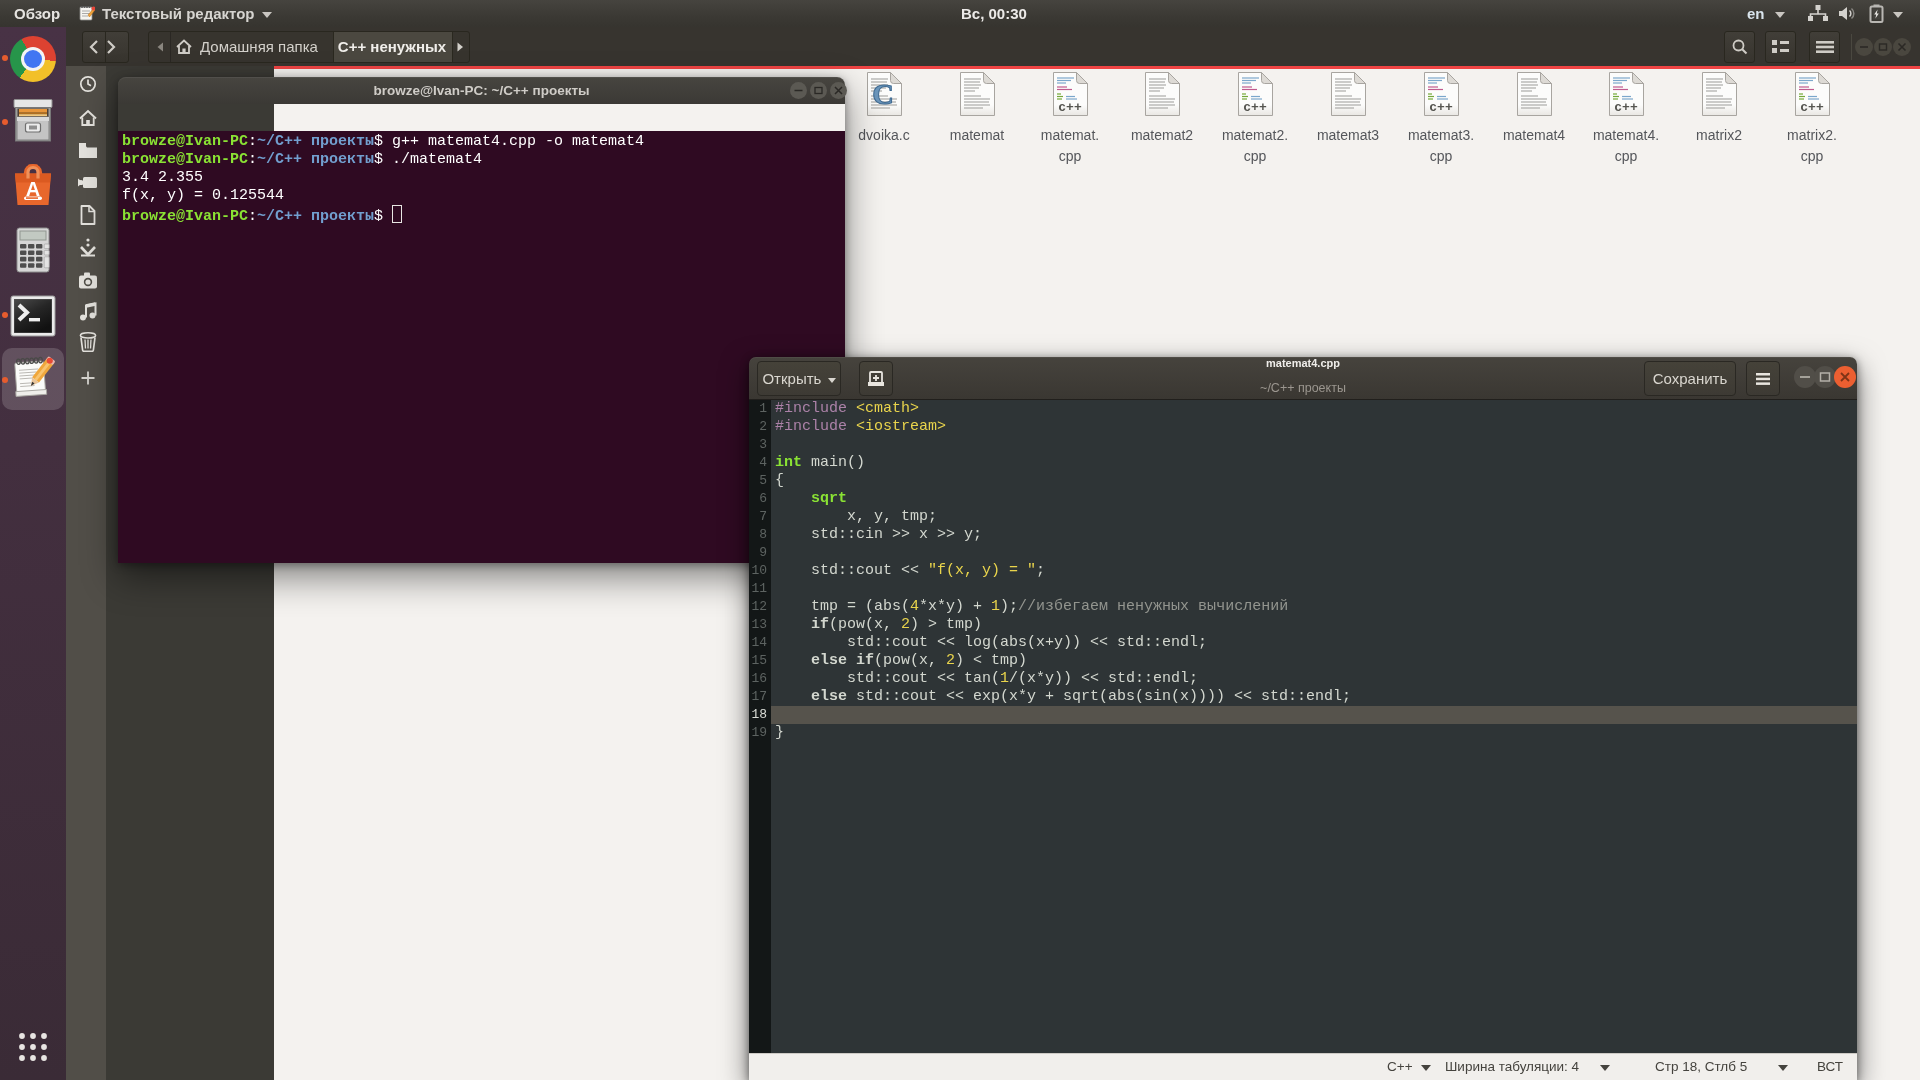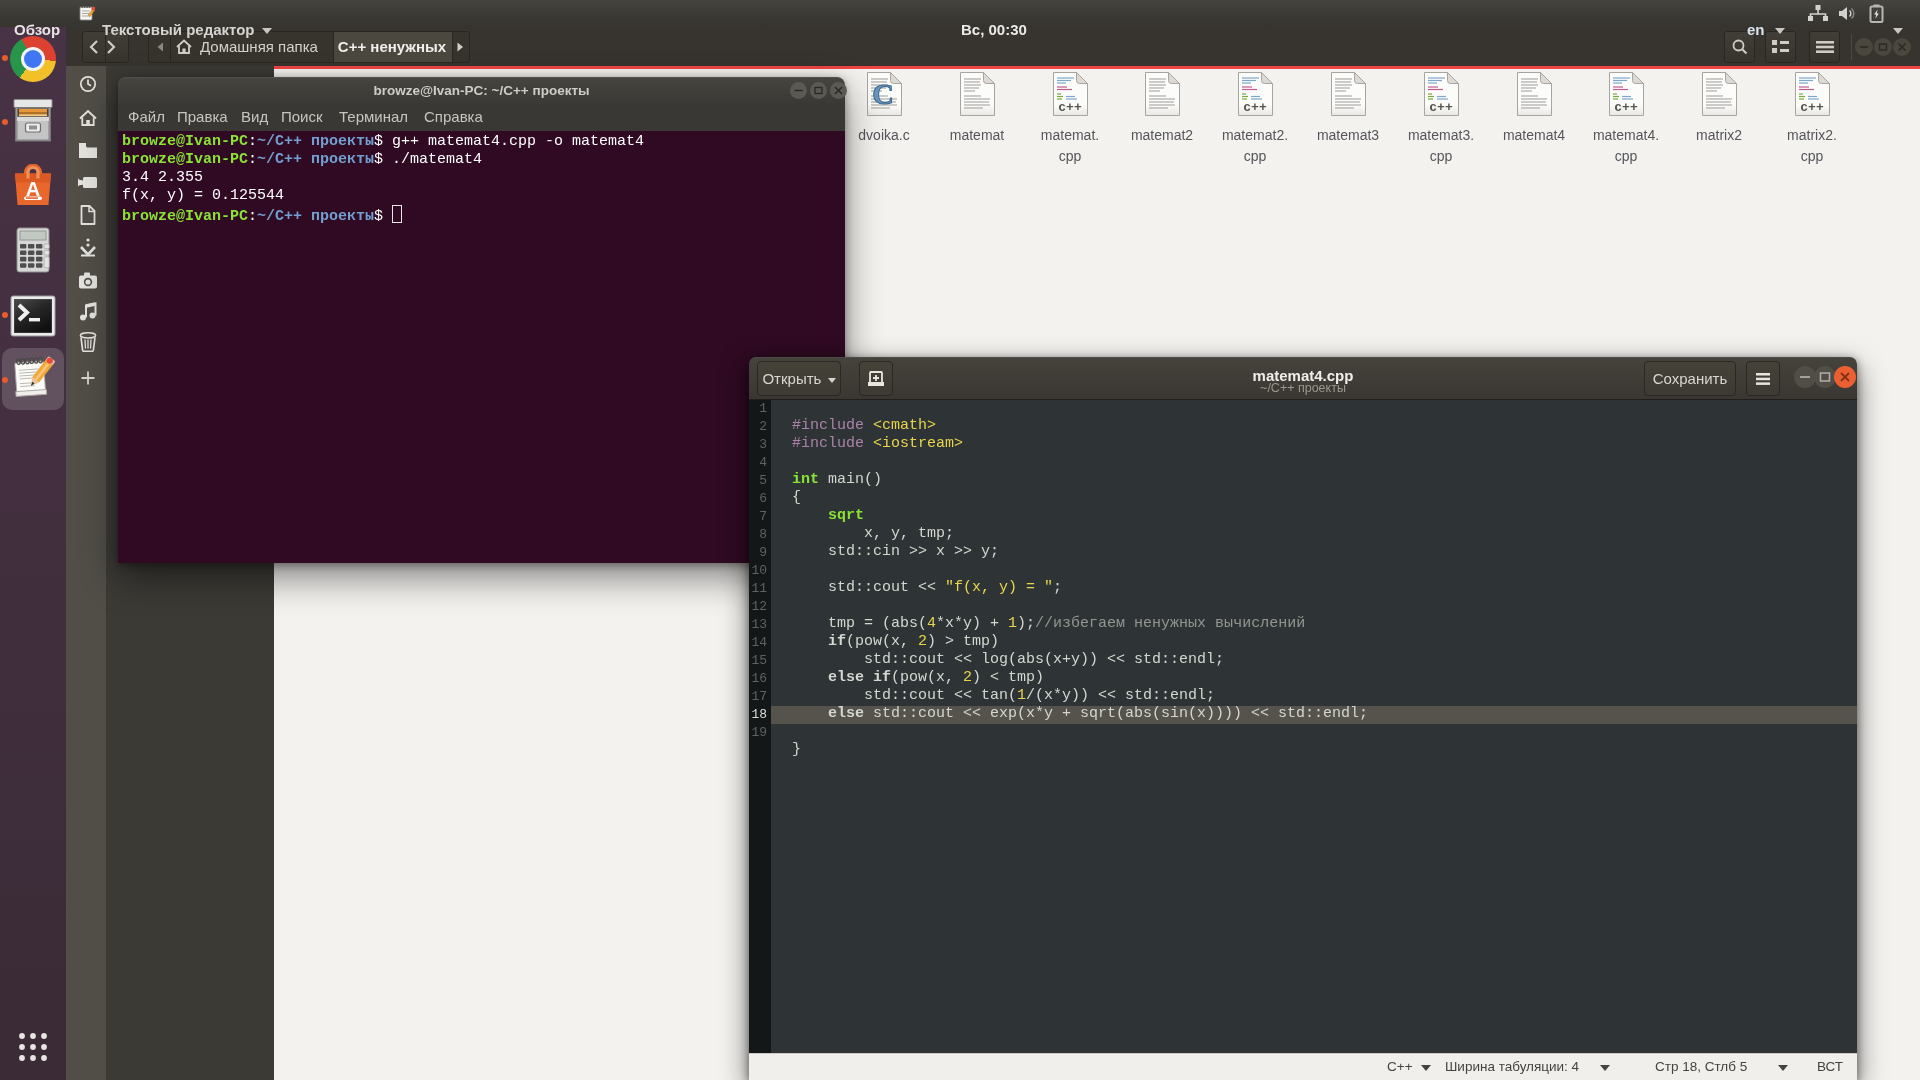--- a/index.html
+++ b/index.html
@@ -1,19 +1,19 @@
 <!DOCTYPE html>
 <html><head><meta charset="utf-8">
 <style>
 html,body{margin:0;padding:0}
 body{width:1920px;height:1080px;overflow:hidden;position:relative;background:#f4f2ef;font-family:"Liberation Sans",sans-serif;-webkit-font-smoothing:antialiased}
 .abs{position:absolute}
 
 #topbar{left:0;top:0;width:1920px;height:27px;background:linear-gradient(180deg,#46443f 0%,#3b3934 60%,#36342f 100%);color:#d8d6d2;font-size:15px;z-index:50}
-#topbar .item{position:absolute;top:16px;height:27px;line-height:27px;white-space:nowrap}
+#topbar .item{position:absolute;top:0;height:27px;line-height:27px;white-space:nowrap}
 
 #ftoolbar{left:0;top:27px;width:1920px;height:39px;background:#37342f;border-bottom:3px solid #ef4444;z-index:1}
 #sideA{left:66px;top:66px;width:40px;height:1014px;background:#514e48;z-index:1}
 #sideB{left:106px;top:66px;width:168px;height:1014px;background:#3b3a35;z-index:1}
 #fcontent{left:274px;top:66px;width:1646px;height:1014px;background:#f4f2ef;z-index:0}
 .tbtn{position:absolute;top:4px;height:32px;border:1px solid #29271f;border-radius:3px;background:linear-gradient(180deg,#413e38,#37342e);box-sizing:border-box}
 .fitem{position:absolute;top:71px;width:110px;text-align:center;color:#54565a;font-size:14px;line-height:21px}
 .fitem svg{display:block;margin:0 auto 8px auto}
 
 #term{left:118px;top:77px;width:727px;height:486px;z-index:5;box-shadow:0 14px 36px rgba(0,0,0,.48),0 2px 8px rgba(0,0,0,.35);border-radius:8px 8px 0 0}
@@ -25,21 +25,21 @@
 #term .tbody pre{margin:2px 16px 0 4px;font:inherit}
 .wbtn{position:absolute;border-radius:50%;box-sizing:border-box}
 
 #gedit{left:749px;top:357px;width:1108px;height:723px;z-index:10;border-radius:7px 7px 0 0;box-shadow:0 10px 28px rgba(0,0,0,.55),0 2px 8px rgba(0,0,0,.45)}
 #ghead{position:absolute;left:0;top:0;width:100%;height:43px;border-radius:7px 7px 0 0;background:linear-gradient(180deg,#46433d,#3a3732);box-shadow:inset 0 1px 0 rgba(255,255,255,.05);border-bottom:1px solid #211f1c;box-sizing:border-box}
 .gbtn{position:absolute;top:4px;height:35px;border:1px solid #2a2823;border-radius:4px;background:linear-gradient(180deg,#454239,#3d3a34);color:#d9d6cf;font-size:15px;line-height:33px;text-align:center;box-sizing:border-box}
 #gcode{position:absolute;left:0;top:43px;width:100%;height:653px;background:#2e3436;overflow:hidden}
 #ggutter{position:absolute;left:0;top:0;width:22px;height:100%;background:#131717;color:#5d6361;font-family:"Liberation Mono",monospace;font-size:13px;line-height:18px;text-align:right}
 #gcursorline{position:absolute;left:0px;top:306px;width:1108px;height:18px;background:#56534c}
 #gtext{position:absolute;left:26px;top:0;font-family:"Liberation Mono",monospace;font-size:15px;line-height:18px;color:#d3d7cf}
-#gtext pre{margin:17px;font:inherit}
+#gtext pre{margin:0;font:inherit}
 #gstatus{position:absolute;left:0;top:696px;width:100%;height:27px;background:#f1efec;border-top:1px solid #cdcac5;box-sizing:border-box;color:#45433e;font-size:13.5px}
 #gstatus span{position:absolute;top:0;line-height:26px;white-space:nowrap}
 .kw{color:#d3d7cf;font-weight:bold}.ty{color:#8ae234;font-weight:bold}.pp{color:#ac82a8}.st{color:#e9d44c}.nu{color:#e9d44c}.cm{color:#93958f}
 
 #dock{left:0;top:27px;width:66px;height:1053px;background:linear-gradient(180deg,#483245 0%,#432f3f 40%,#3a2b36 100%);z-index:40}
 .dicon{position:absolute;left:10px;width:46px;height:46px}
 .ddot{position:absolute;left:2px;width:6px;height:6px;border-radius:50%;background:#e65c2e}
 .caret-down{display:inline-block;width:0;height:0;border-left:5px solid transparent;border-right:5px solid transparent;border-top:6px solid #c9c6c1;vertical-align:middle}
 </style></head>
 <body>
@@ -268,48 +268,40 @@
   <div class="wbtn" style="left:712px;top:5px;width:17px;height:17px;background:#5b5953"></div>
   <svg class="abs" style="left:672px;top:5px" width="17" height="17" viewBox="0 0 17 17">
       <line x1="4.5" y1="8.5" x2="12.5" y2="8.5" stroke="#2a2825" stroke-width="1.5"></line>
     </svg>
   <svg class="abs" style="left:692px;top:5px" width="17" height="17" viewBox="0 0 17 17">
       <rect x="5" y="5.5" width="7" height="6" stroke="#2a2825" stroke-width="1.3" fill="none"></rect>
     </svg>
   <svg class="abs" style="left:712px;top:5px" width="17" height="17" viewBox="0 0 17 17">
       <path d="M5,5 L12,12 M12,5 L5,12" stroke="#2a2825" stroke-width="1.5"></path>
     </svg>
-  <div class="menubar">
-    <span style="left:10px">Файл</span>
-      <span style="left:59px">Правка</span>
-      <span style="left:123px">Вид</span>
-      <span style="left:163px">Поиск</span>
-      <span style="left:221px">Терминал</span>
-      <span style="left:306px">Справка</span>
-  </div>
   <div class="tbody">
       <pre><span style="color:#8ae234;font-weight:bold">browze@Ivan-PC</span>:<span style="color:#729fcf;font-weight:bold">~/C++ проекты</span>$ g++ matemat4.cpp -o matemat4
 <span style="color:#8ae234;font-weight:bold">browze@Ivan-PC</span>:<span style="color:#729fcf;font-weight:bold">~/C++ проекты</span>$ ./matemat4
 3.4 2.355
 f(x, y) = 0.125544
 <span style="color:#8ae234;font-weight:bold">browze@Ivan-PC</span>:<span style="color:#729fcf;font-weight:bold">~/C++ проекты</span>$ <span style="display:inline-block;width:8px;height:16px;border:1px solid #e8e6e3;vertical-align:-3px"></span></pre>
     </div>
 </div>
 
 <div class="abs" id="gedit">
  <div id="ghead">
   <div class="gbtn" style="left:8px;width:84px">Открыть <span class="caret-down" style="border-top-color:#d9d6cf;margin-left:2px;border-left-width:4.5px;border-right-width:4.5px;border-top-width:5.5px"></span></div>
   <div class="gbtn" style="left:110px;width:34px">
     <svg width="20" height="20" viewBox="0 0 20 20" style="margin-top:7px">
           <path d="M4,13 V4 a1,1 0 0 1 1,-1 h10 a1,1 0 0 1 1,1 v9" stroke="#e8e5df" stroke-width="1.8" fill="none"></path>
           <rect x="2" y="13" width="16" height="4" fill="#e8e5df"></rect>
           <path d="M10,6 v6 M7,9 h6" stroke="#e8e5df" stroke-width="1.8"></path>
         </svg>
   </div>
-  <div class="abs" style="left:0;top:10px;width:100%;text-align:center;font-size:15px;font-weight:bold;color:#efedea">matemat4.cpp</div>
+  <div class="abs" style="left:0;top:0;width:100%;text-align:center;font-size:11px;font-weight:bold;color:#efedea">matemat4.cpp</div>
   <div class="abs" style="left:0;top:24px;width:100%;text-align:center;font-size:12.5px;color:#9b968f">~/C++ проекты</div>
   <div class="gbtn" style="left:895px;width:92px">Сохранить</div>
   <div class="gbtn" style="left:997px;width:34px"><svg width="14" height="12" viewBox="0 0 14 12" style="margin-top:11px">
           <g fill="#e8e5df">
             <rect x="0" y="0" width="14" height="2.5"></rect>
             <rect x="0" y="4.7" width="14" height="2.5"></rect>
             <rect x="0" y="9.4" width="14" height="2.5"></rect>
           </g>
         </svg></div>
   <div class="wbtn" style="left:1045px;top:9px;width:22px;height:22px;background:#514e48"></div>

